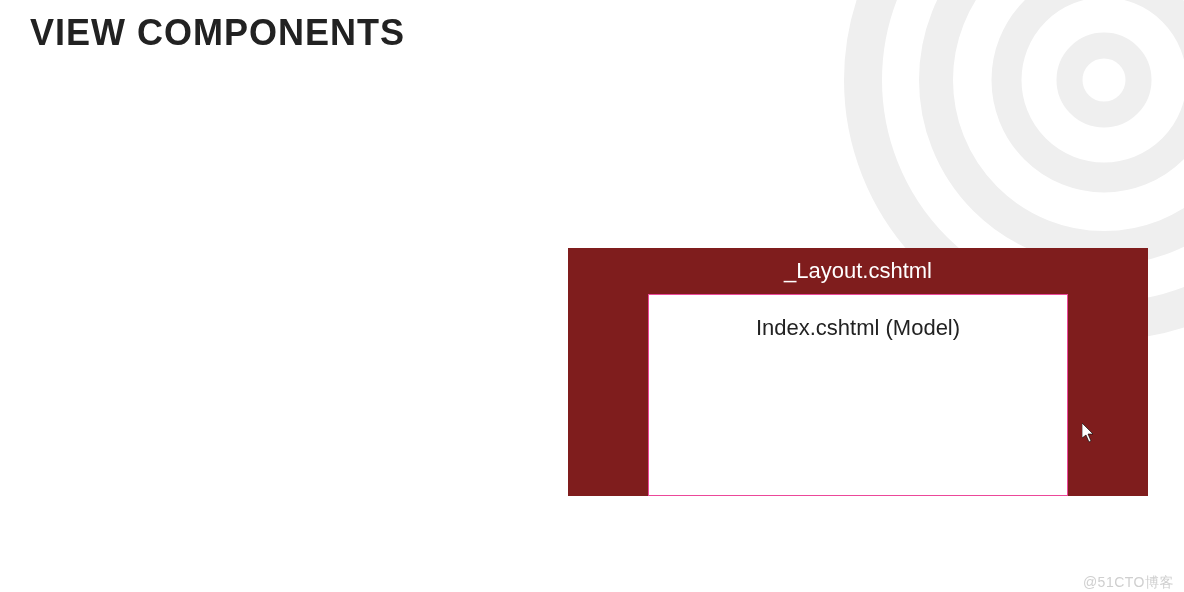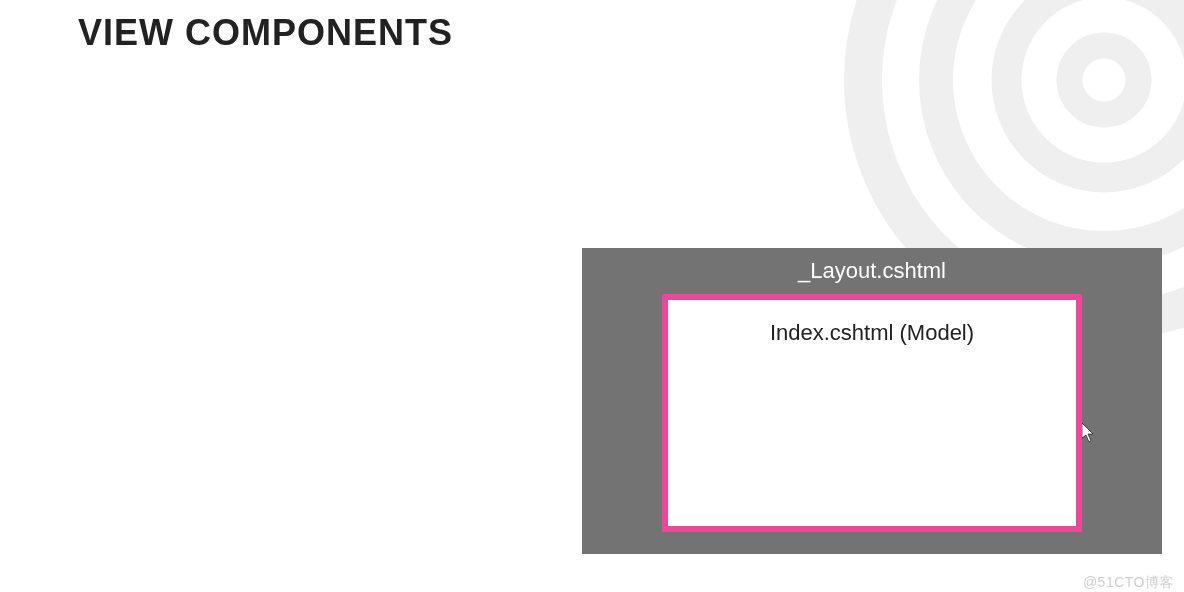--- a/index.html
+++ b/index.html
@@ -41,47 +41,46 @@
 
     .title {
       position: absolute;
       top: 12px;
       left: 30px;
       font-size: 36px;
       font-weight: 800;
       letter-spacing: 1px;
       color: #222;
       z-index: 2;
-      margin-left: 48px;
     }
 
     .diagram-box {
       position: absolute;
-      left: 582px;
+      left: 568px;
       top: 248px;
       width: 580px;
-      height: 306px;
-      background: #737373;
+      height: 248px;
+      background: #7f1d1d;
       z-index: 2;
       display: flex;
       flex-direction: column;
       align-items: center;
       padding: 10px 0 0 0;
     }
     .layout-label {
       color: #ffffff;
       font-size: 22px;
       font-weight: 400;
       margin-bottom: 10px;
     }
     .inner-white {
       width: 420px;
       height: 238px;
       background: #ffffff;
-      border: 6px solid #ec4899;
+      border: 1px solid #ec4899;
       display: flex;
       flex-direction: column;
       align-items: center;
       justify-content: space-between;
       padding: 20px 22px 24px 22px;
     }
     .inner-label {
       color: #222;
       font-size: 22px;
       font-weight: 400;

